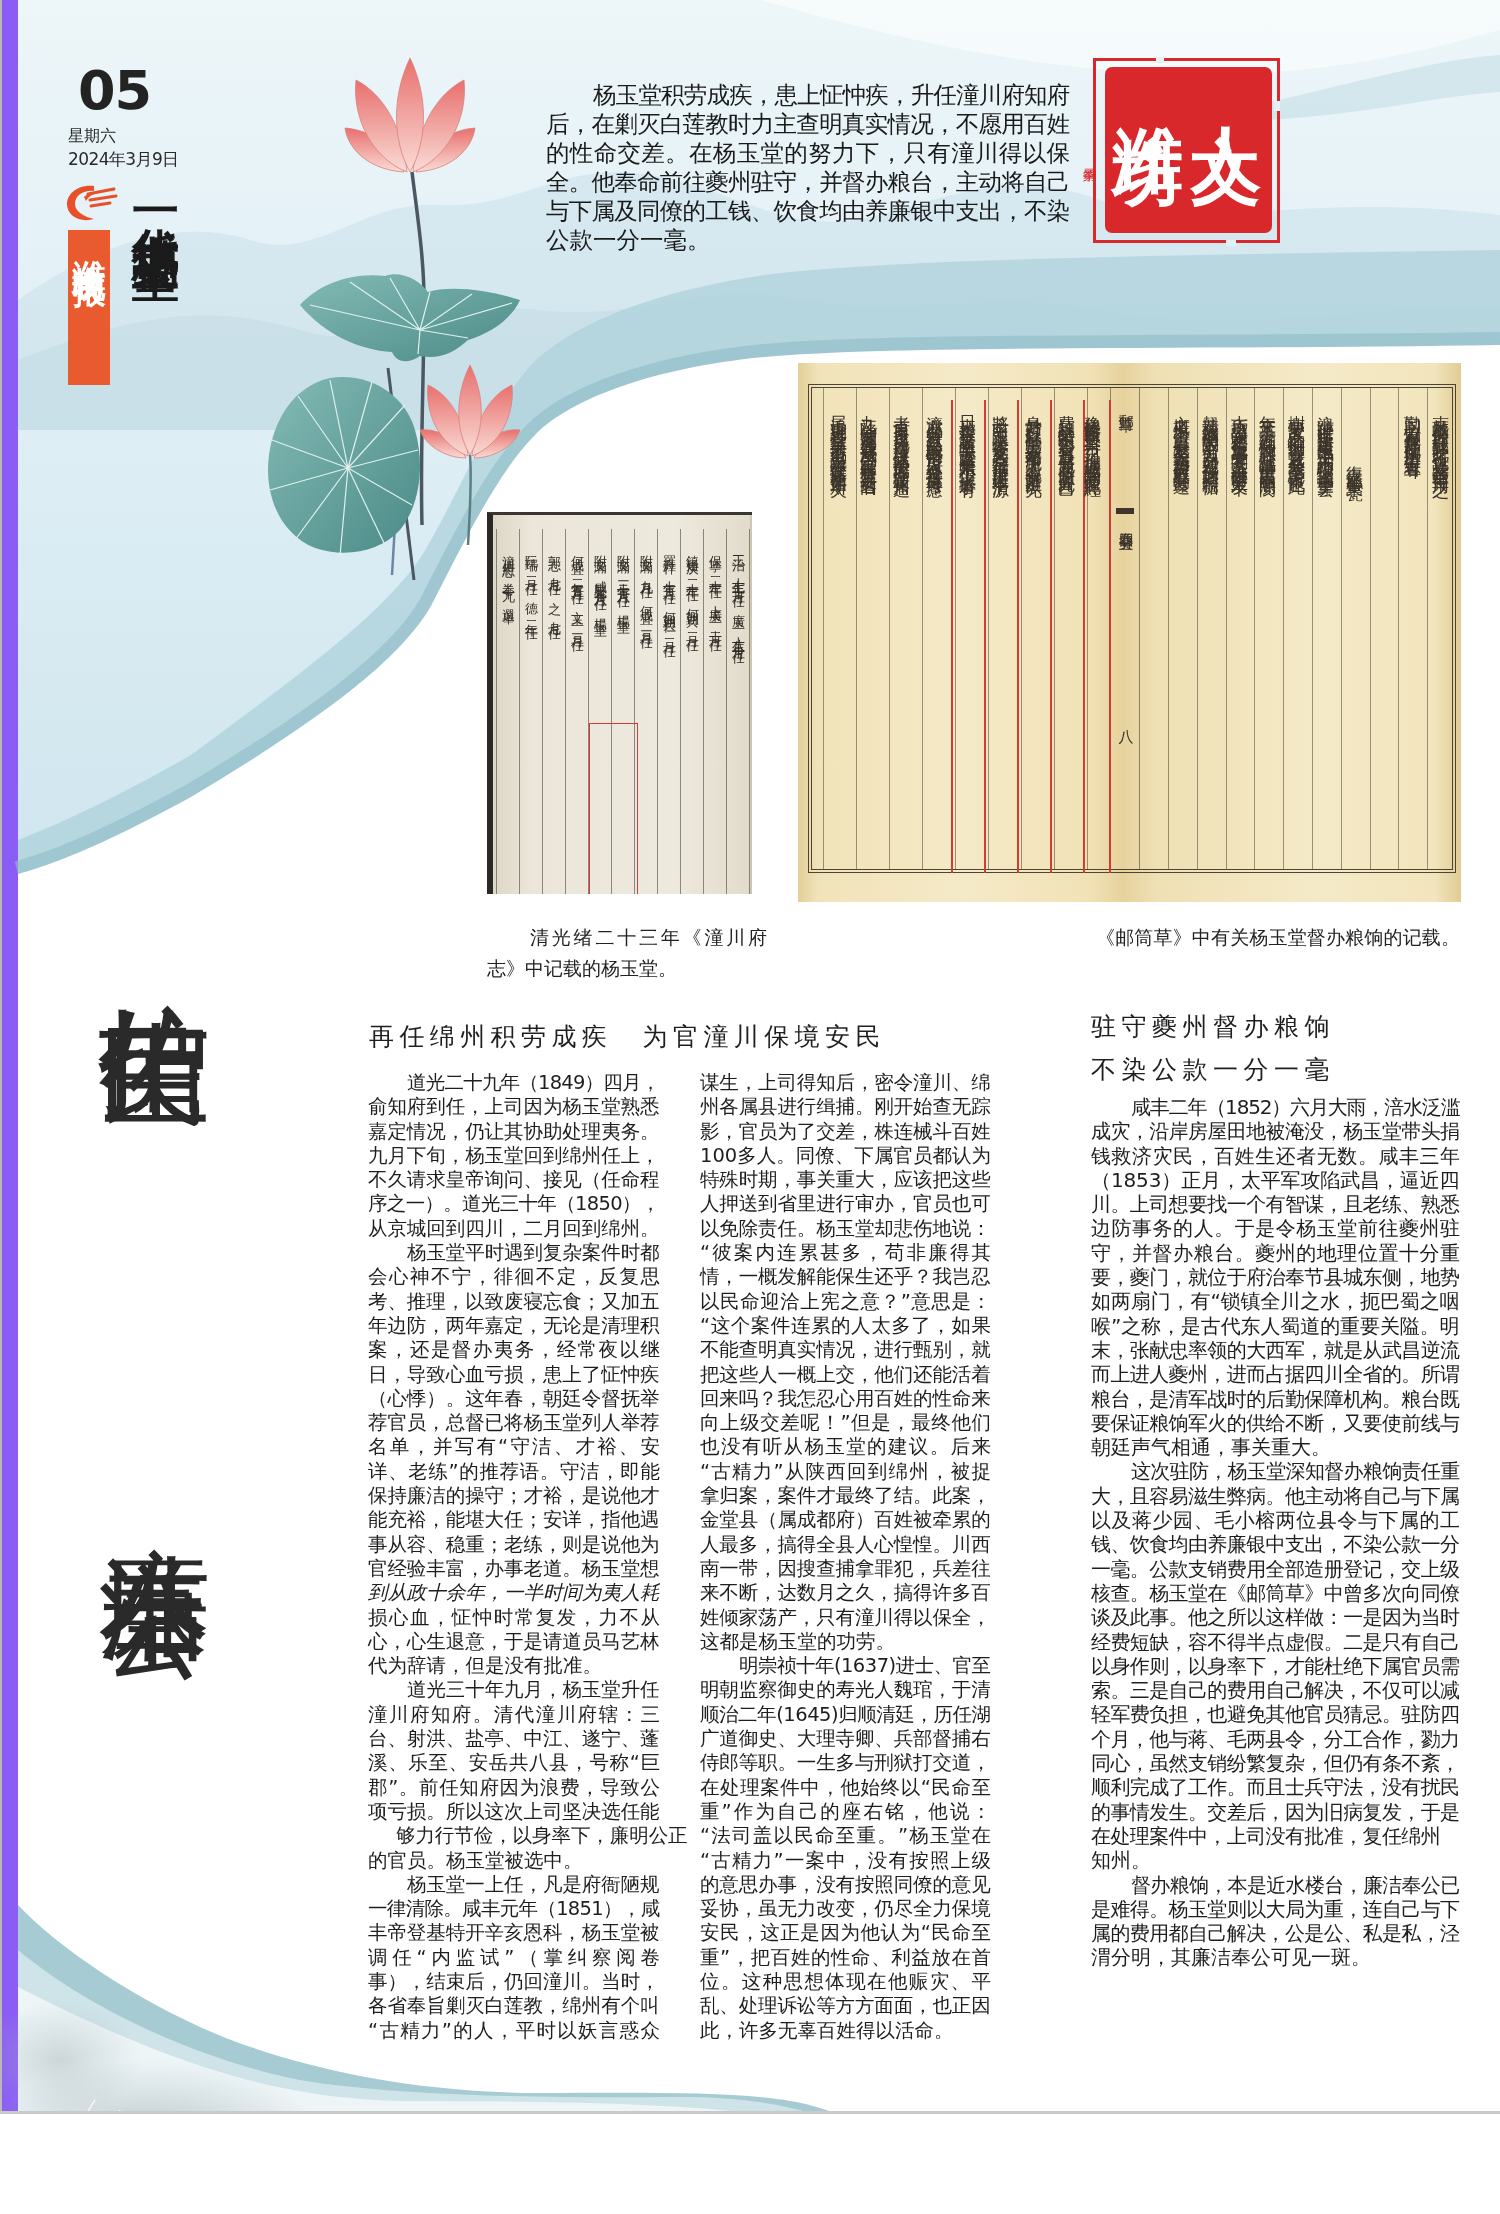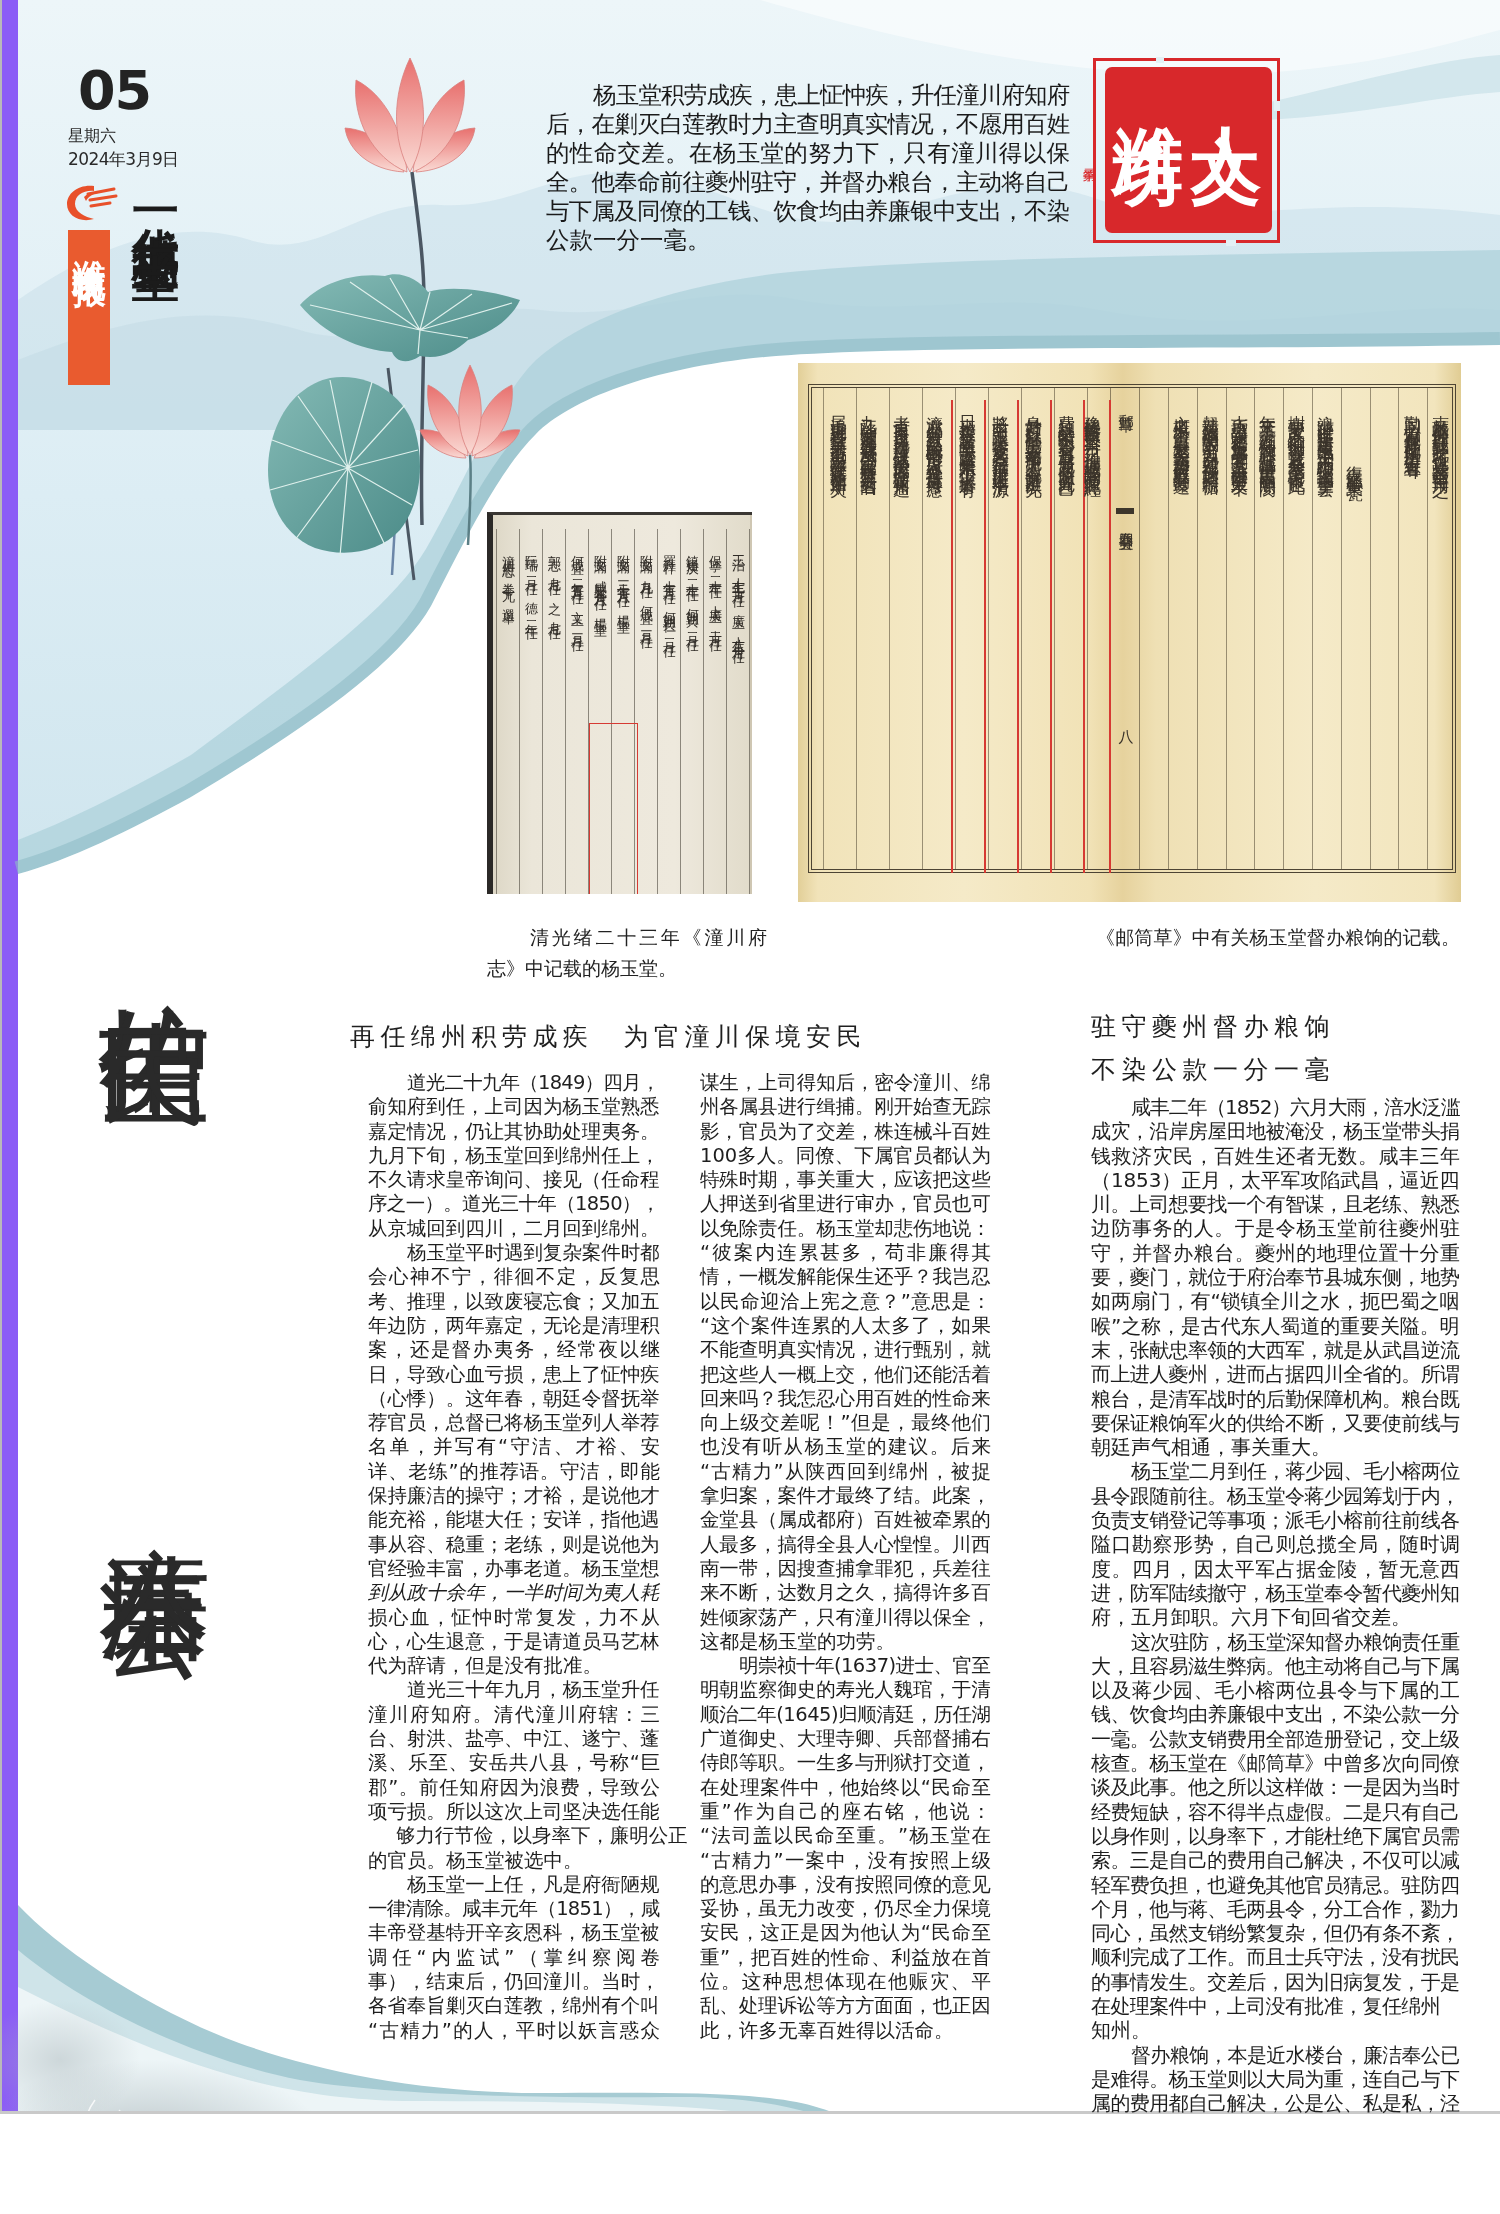--- a/index.html
+++ b/index.html
@@ -53,21 +53,21 @@
 .cap-left{left:487px;top:922px;width:280px;font-size:19px;line-height:31px;color:#222}
 .cap-left .ln.capind{padding-left:43px}
 .cap-right{left:1096px;top:922px;width:364px;font-size:19px;line-height:31px;color:#222}
 
 
 .title{left:98px;font-size:112px;line-height:116px;letter-spacing:10px;color:#2a2a2a;font-weight:normal}
 .title1{top:910px}
 .title2{top:1454px}
 
 
-.h1{left:350px;top:1022px;font-size:25px;line-height:30px;letter-spacing:5.4px;white-space:nowrap;color:#1f1f1f}
+.h1{left:369px;top:1022px;font-size:25px;line-height:30px;letter-spacing:5.4px;white-space:nowrap;color:#1f1f1f}
 .h3{left:1091px;top:1005px;font-size:25px;line-height:43px;letter-spacing:5.5px;white-space:nowrap;color:#1f1f1f}
 .h3 span{display:block}
 .col{position:absolute;font-size:19.5px;line-height:24.3px;color:#1e1e1e}
 .col1{left:368px;top:1071px;width:292px}
 .col2{left:700px;top:1071px;width:291px}
 .col3{left:1091px;top:1095px;width:369px;font-size:20px}
 .ln{display:block;white-space:nowrap}
 .ln.ind{padding-left:2em}
 .ln.just{text-align:justify;text-align-last:justify}
 </style>
@@ -377,29 +377,20 @@
       <span class="ln" style="white-space: nowrap; letter-spacing: -0.605263px;">要，夔门，就位于府治奉节县城东侧，地势</span>
       <span class="ln" style="white-space: nowrap; letter-spacing: -0.0986842px;">如两扇门，有“锁镇全川之水，扼巴蜀之咽</span>
       <span class="ln" style="white-space: nowrap; letter-spacing: -0.0986842px;">喉”之称，是古代东人蜀道的重要关隘。明</span>
       <span class="ln" style="white-space: nowrap; letter-spacing: -0.605263px;">末，张献忠率领的大西军，就是从武昌逆流</span>
       <span class="ln" style="white-space: nowrap; letter-spacing: -0.605263px;">而上进人夔州，进而占据四川全省的。所谓</span>
       <span class="ln" style="white-space: nowrap; letter-spacing: -0.605263px;">粮台，是清军战时的后勤保障机构。粮台既</span>
       <span class="ln" style="white-space: nowrap; letter-spacing: -0.605263px;">要保证粮饷军火的供给不断，又要使前线与</span>
       <span class="ln end" style="white-space: nowrap;">朝廷声气相通，事关重大。</span>
     </div>
     <div class="para">
-      <span class="ln ind" style="white-space: nowrap; letter-spacing: -0.676471px;">杨玉堂二月到任，蒋少园、毛小榕两位</span>
-      <span class="ln" style="white-space: nowrap; letter-spacing: -0.605263px;">县令跟随前往。杨玉堂令蒋少园筹划于内，</span>
-      <span class="ln" style="white-space: nowrap; letter-spacing: -0.605263px;">负责支销登记等事项；派毛小榕前往前线各</span>
-      <span class="ln just" style="white-space: normal;">隘口勘察形势，自己则总揽全局，随时调</span>
-      <span class="ln just" style="white-space: normal;">度。四月，因太平军占据金陵，暂无意西</span>
-      <span class="ln" style="white-space: nowrap; letter-spacing: -0.605263px;">进，防军陆续撤守，杨玉堂奉令暂代夔州知</span>
-      <span class="ln end" style="white-space: nowrap;">府，五月卸职。六月下旬回省交差。</span>
-    </div>
-    <div class="para">
       <span class="ln ind" style="white-space: nowrap; letter-spacing: -0.676471px;">这次驻防，杨玉堂深知督办粮饷责任重</span>
       <span class="ln" style="white-space: nowrap; letter-spacing: -0.605263px;">大，且容易滋生弊病。他主动将自己与下属</span>
       <span class="ln just" style="white-space: normal;">以及蒋少园、毛小榕两位县令与下属的工</span>
       <span class="ln" style="white-space: nowrap; letter-spacing: -0.605263px;">钱、饮食均由养廉银中支出，不染公款一分</span>
       <span class="ln" style="white-space: nowrap; letter-spacing: -0.605263px;">一毫。公款支销费用全部造册登记，交上级</span>
       <span class="ln" style="white-space: nowrap; letter-spacing: -0.605263px;">核查。杨玉堂在《邮筒草》中曾多次向同僚</span>
       <span class="ln" style="white-space: nowrap; letter-spacing: -0.605263px;">谈及此事。他之所以这样做：一是因为当时</span>
       <span class="ln" style="white-space: nowrap; letter-spacing: -0.605263px;">经费短缺，容不得半点虚假。二是只有自己</span>
       <span class="ln" style="white-space: nowrap; letter-spacing: -0.605263px;">以身作则，以身率下，才能杜绝下属官员需</span>
       <span class="ln" style="white-space: nowrap; letter-spacing: -0.605263px;">索。三是自己的费用自己解决，不仅可以减</span>

